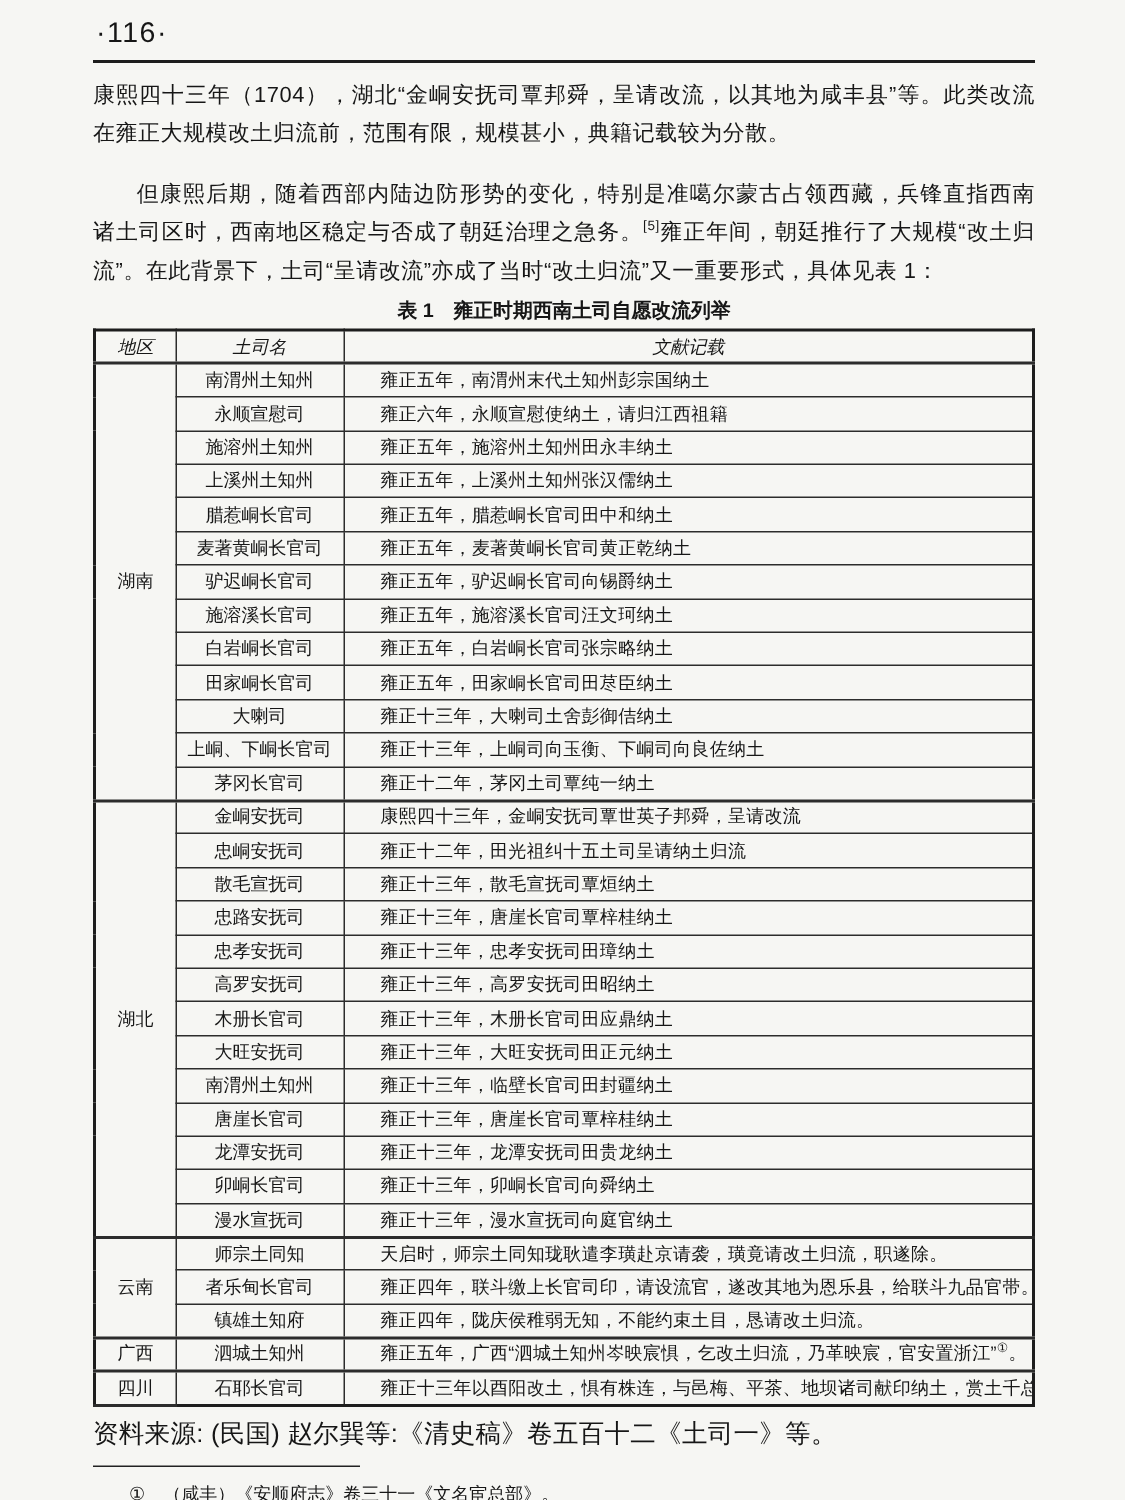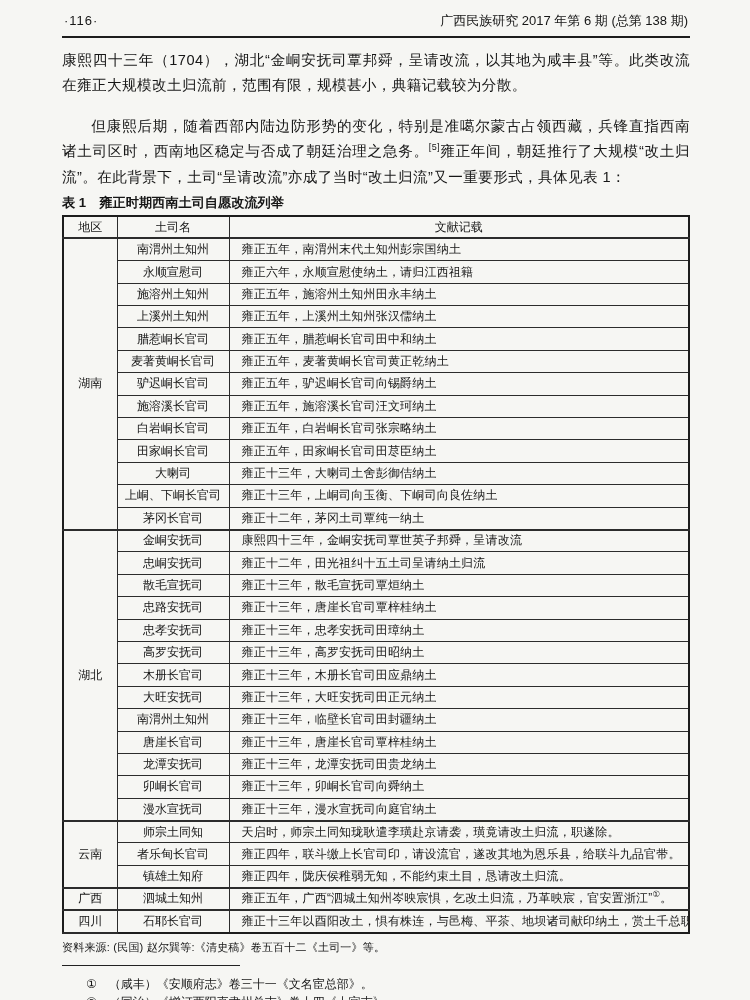--- a/index.html
+++ b/index.html
@@ -10,21 +10,21 @@
     color: #161616;
     font-family: "Liberation Sans", "DejaVu Sans", sans-serif;
     padding: 12px 60px 0 62px;
     overflow: hidden;
   }
   
   .running-head {
     display: flex;
     justify-content: space-between;
     align-items: baseline;
-    font-size: 13px;
+    font-size: 19px;
     padding: 0 2px;
   }
   .running-head .pageno { letter-spacing: 1px; }
   .head-rule {
     border: none;
     border-top: 2.5px solid #1d1d1d;
     margin-top: 6px;
   }
   
   .para {
@@ -36,21 +36,21 @@
   }
   .para.first { margin-top: 10px; }
   .para.indent { text-indent: 2em; }
   sup.cite {
     font-size: 9px;
     vertical-align: super;
     line-height: 0;
   }
   
   .tbl-caption {
-    text-align: left;
+    text-align: center;
     font-weight: bold;
     font-size: 13.2px;
     margin: 4px 0 3px 0;
   }
   table.tusi {
     width: 100%;
     border-collapse: collapse;
     table-layout: fixed;
     font-size: 12px;
     border: 2px solid #1d1d1d;
@@ -59,32 +59,32 @@
   table.tusi col.c-name   { width: 112px; }
   table.tusi th, table.tusi td {
     border: 1px solid #2c2c2c;
     height: 22.4px;
     padding: 0 3px;
     text-align: center;
     font-weight: normal;
     overflow: hidden;
     white-space: nowrap;
   }
-  table.tusi thead th { border-bottom-width: 2px; }
+  table.tusi thead th { border-bottom-width: 2px; font-style: italic; }
   table.tusi td.record {
     text-align: left;
-    padding-left: 12px;
+    padding-left: 24px;
     letter-spacing: 0.2px;
   }
   table.tusi td.region { border-top-width: 2px; border-bottom-width: 2px; margin-left: 16px; }
   table.tusi tr.group-first td { border-top-width: 2px; }
   sup.fnref { font-size: 8.5px; vertical-align: super; line-height: 0; }
   
   .source-note {
-    font-size: 11px;
+    font-size: 17px;
     margin-top: 6px;
     letter-spacing: 0.2px;
   }
   .fn-rule {
     border: none;
     border-top: 1.5px solid #222;
     width: 178px;
     margin: 10px 0 9px 0;
   }
   .footnote {
@@ -92,21 +92,20 @@
     line-height: 18.5px;
     padding-left: 24px;
   }
   .footnote .marker { margin-right: 12px; }
 </style>
 </head>
 <body>
 
 <div class="running-head">
   <span class="pageno">·116·</span>
-  <span>广西民族研究  2017 年第 6 期 (总第 138 期)</span>
 </div>
 <hr class="head-rule">
 
 <p class="para first">康熙四十三年（1704），湖北“金峒安抚司覃邦舜，呈请改流，以其地为咸丰县”等。此类改流在雍正大规模改土归流前，范围有限，规模甚小，典籍记载较为分散。</p>
 <p class="para indent"><span>但康熙后期，随着西部内陆边防形势的变化，特别是准噶尔蒙古占领西藏，兵锋直指西南诸土司区时，西南地区稳定与否成了朝廷治理之急务。</span><sup class="cite">[5]</sup><span>雍正年间，朝廷推行了大规模“改土归流”。在此背景下，土司“呈请改流”亦成了当时“改土归流”又一重要形式，具体见表 1：</span></p>
 
 <div class="tbl-caption">表 1　雍正时期西南土司自愿改流列举</div>
 <table class="tusi">
   <colgroup>
     <col class="c-region">

